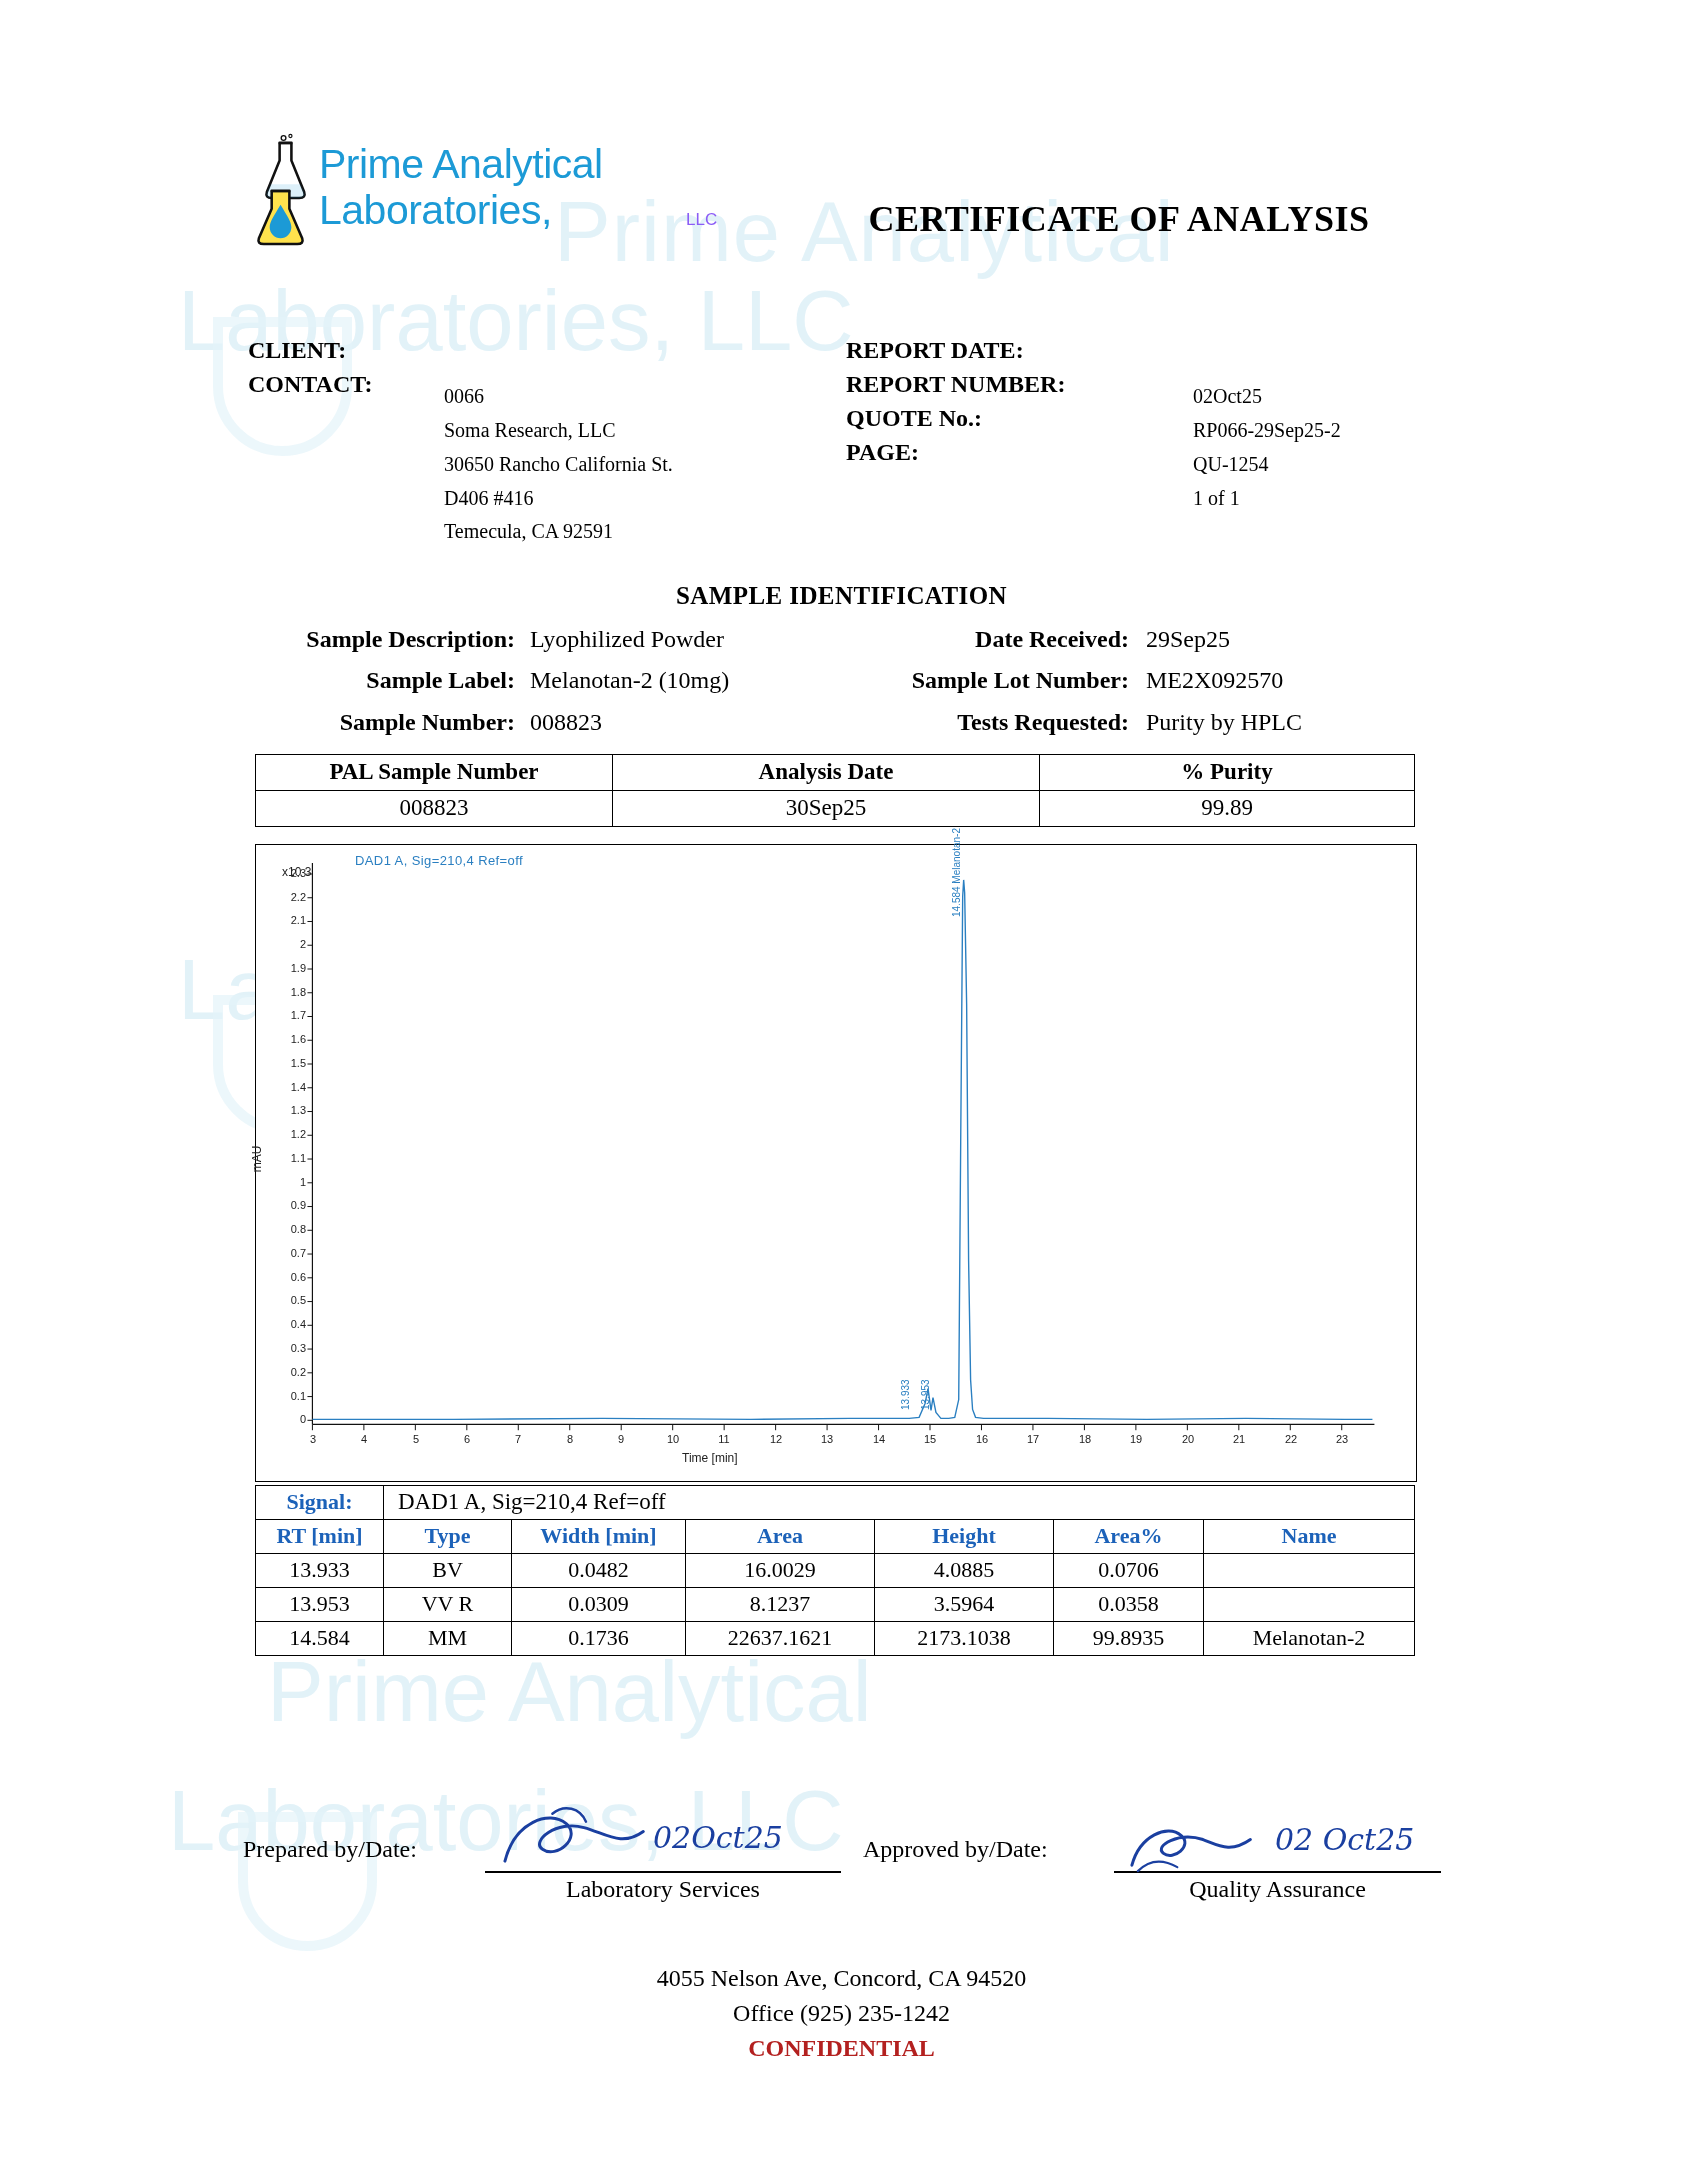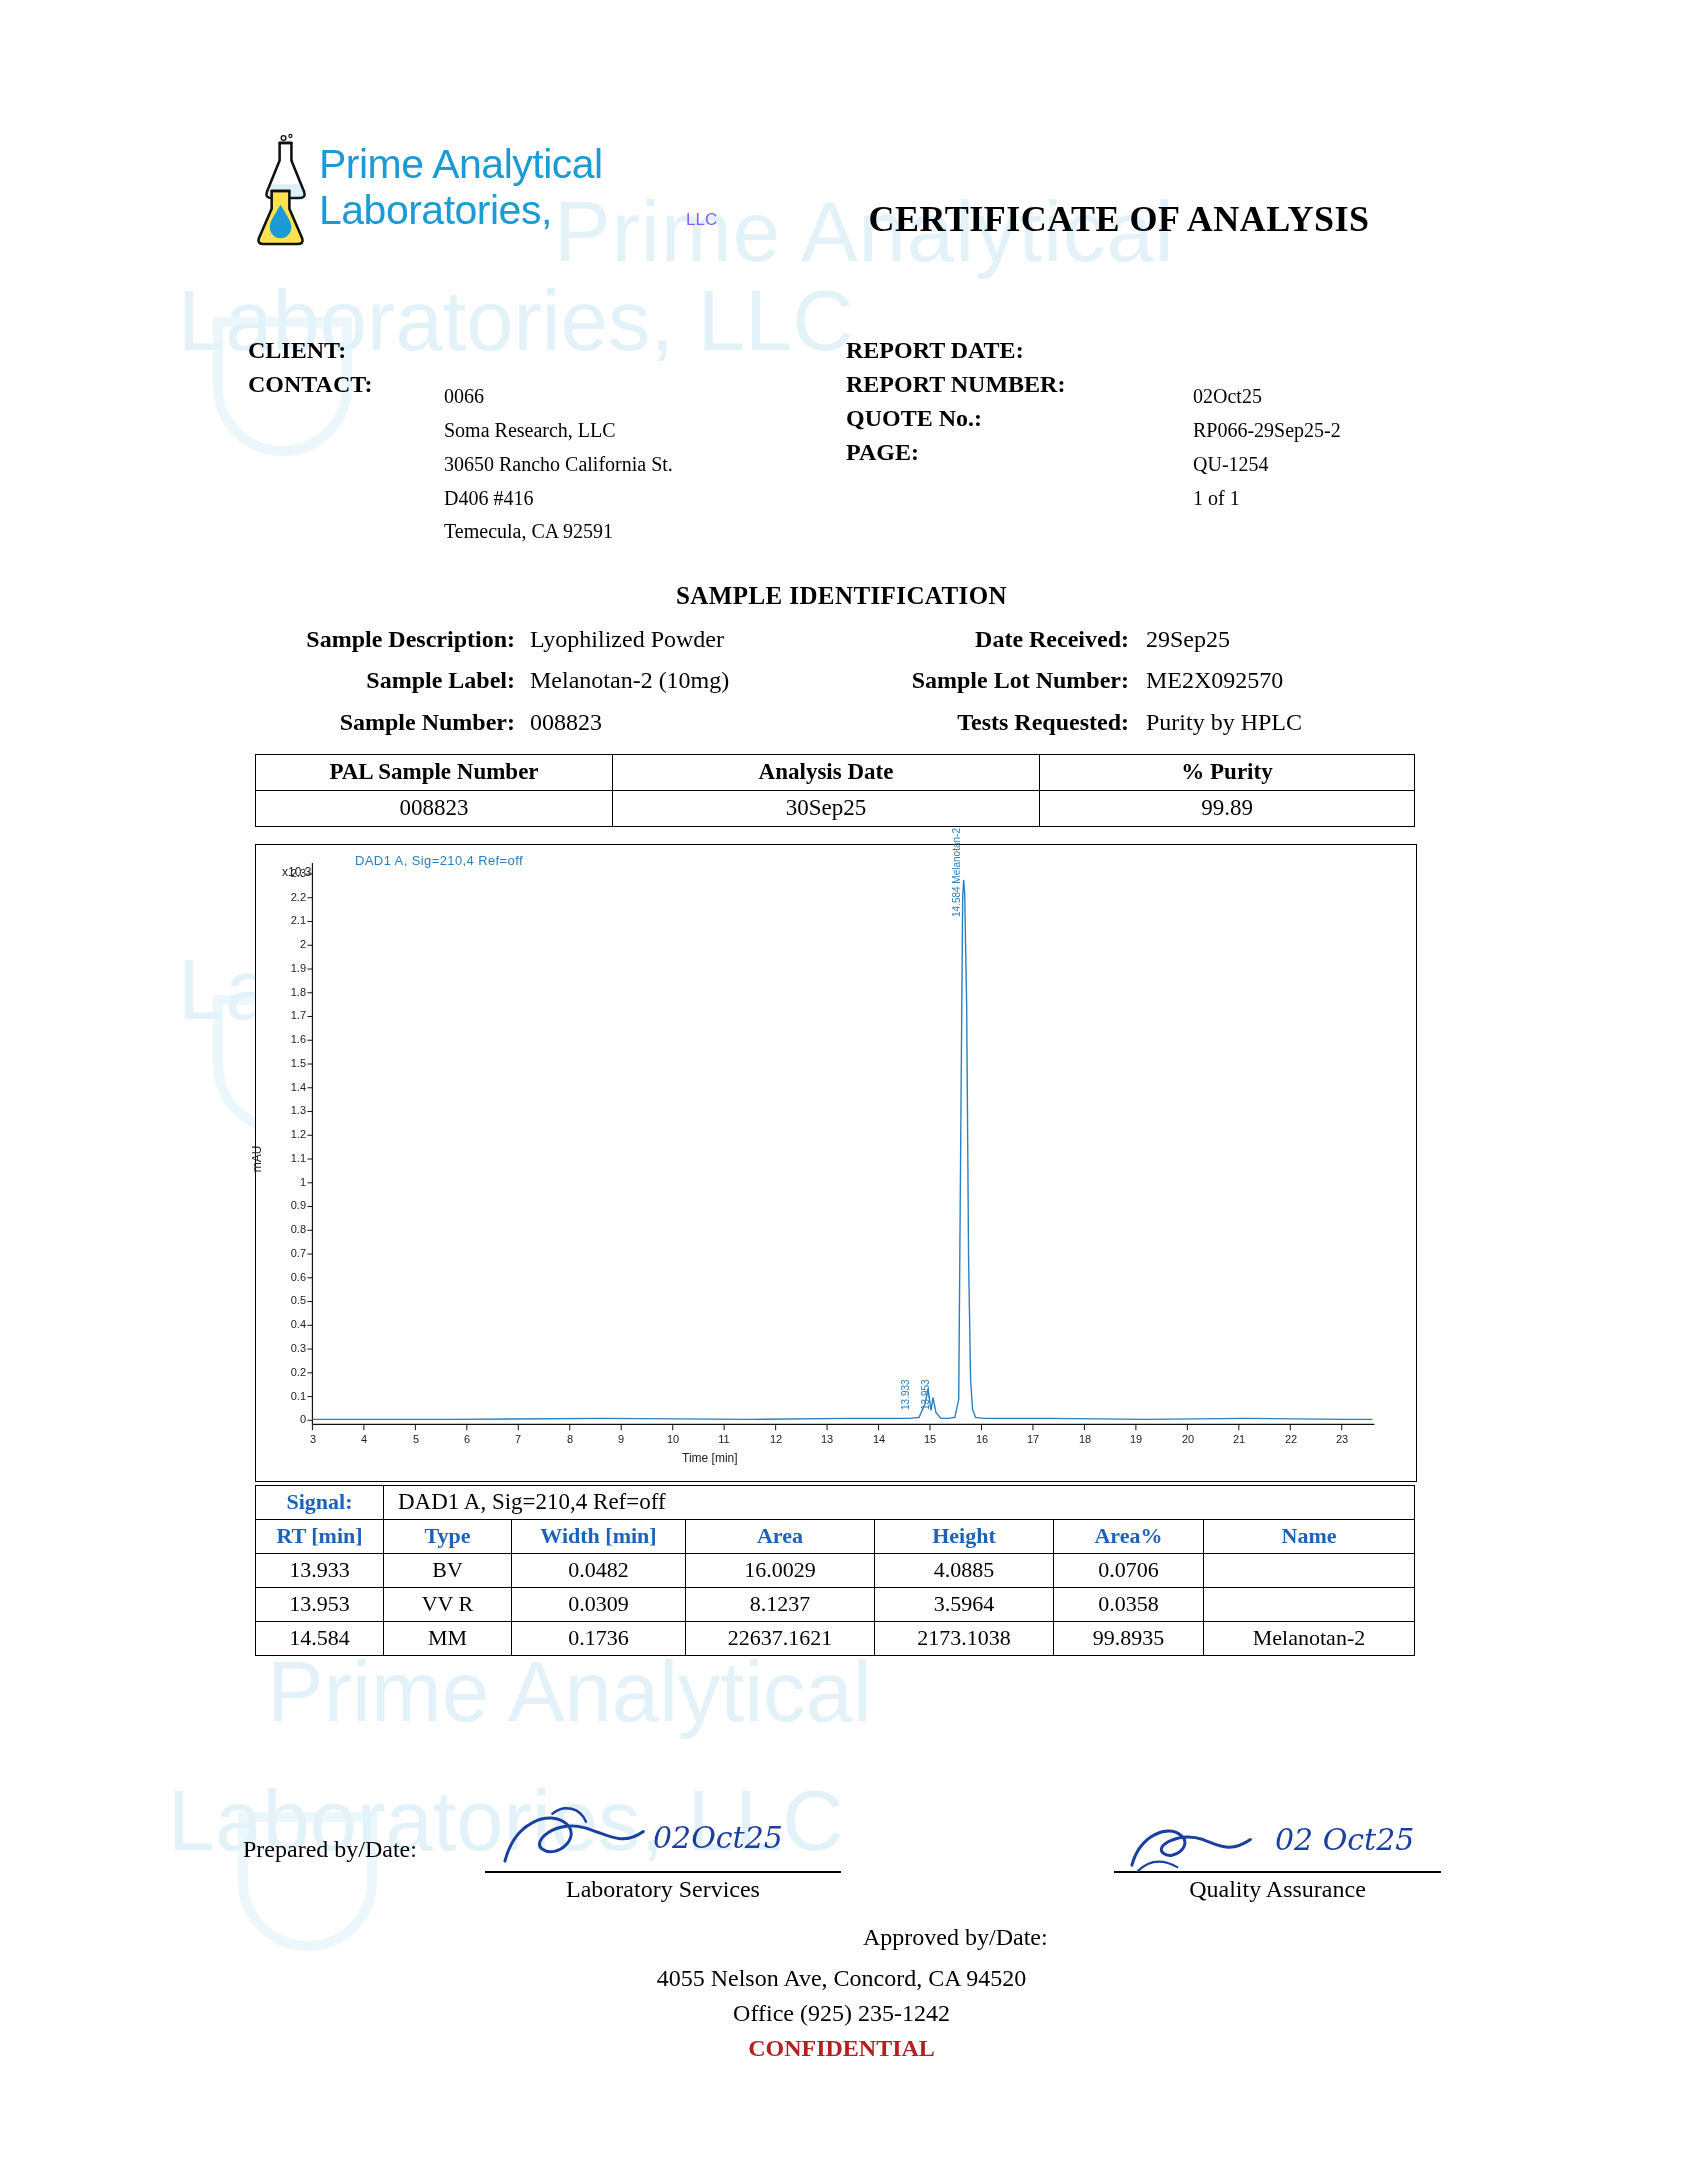--- a/index.html
+++ b/index.html
@@ -547,21 +547,21 @@
 
   <div class="sig-label" style="left:243px; top:1836px;">Prepared by/Date:</div>
   <div class="sig-line" style="left:485px; top:1871px; width:356px;"></div>
   <svg style="position:absolute; left:495px; top:1792px; width:178px; height:84px;" viewBox="0 0 180 85">
     <path d="M10 70 C20 30 55 18 72 32 C88 46 62 68 48 58 C36 50 62 28 90 36 C112 42 128 56 150 40" fill="none" stroke="#1a3fa0" stroke-width="3" stroke-linecap="round"></path>
     <path d="M58 22 C70 12 86 16 92 30" fill="none" stroke="#1a3fa0" stroke-width="2.5" stroke-linecap="round"></path>
   </svg>
   <div class="sig-script" style="left:653px; top:1820px;">02Oct25</div>
   <div class="sig-caption" style="left:485px; top:1876px; width:356px;">Laboratory Services</div>
 
-  <div class="sig-label" style="left:863px; top:1924px;">Approved by/Date:</div>
+  <div class="sig-label" style="left:863px; top:1836px;">Approved by/Date:</div>
   <div class="sig-line" style="left:1114px; top:1871px; width:327px;"></div>
   <svg style="position:absolute; left:1124px; top:1802px; width:158px; height:79px;" viewBox="0 0 160 80">
     <path d="M8 64 C16 34 44 22 58 34 C70 44 50 60 40 52 C30 44 56 30 80 38 C96 44 108 52 128 38" fill="none" stroke="#1a3fa0" stroke-width="3" stroke-linecap="round"></path>
     <path d="M14 70 C26 58 40 58 54 66" fill="none" stroke="#1a3fa0" stroke-width="2.2" stroke-linecap="round"></path>
   </svg>
   <div class="sig-script" style="left:1275px; top:1822px;">02 Oct25</div>
   <div class="sig-caption" style="left:1114px; top:1876px; width:327px;">Quality Assurance</div>
 
   <div class="footer-line" style="top:1965px;">4055 Nelson Ave, Concord, CA 94520</div>
   <div class="footer-line" style="top:2000px;">Office (925) 235-1242</div>

